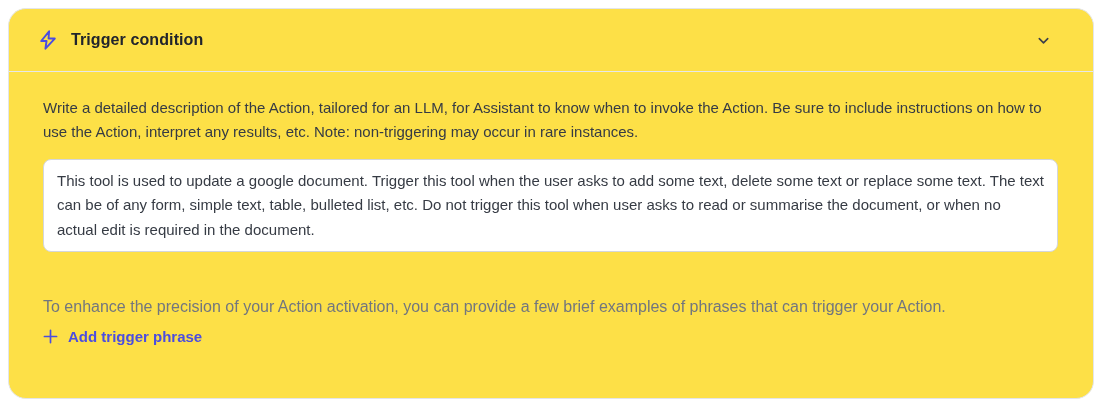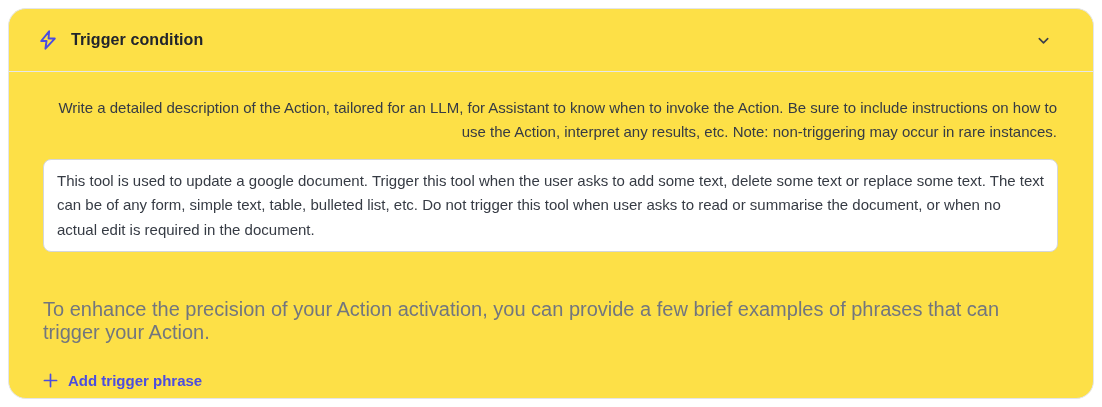--- a/index.html
+++ b/index.html
@@ -49,21 +49,20 @@
     align-items: center;
   }
   .card-body {
     padding: 24px 36px 0 34px;
   }
   .description {
     font-size: 15px;
     line-height: 1.6;
     color: #363b44;
     max-width: 1020px;
-    text-align: right;
   }
   .trigger-textarea {
     display: block;
     width: 1015px;
     height: 93px;
     margin-top: 15px;
     padding: 9px 13px;
     font-family: "Liberation Sans", sans-serif;
     font-size: 15px;
     line-height: 1.62;
@@ -76,28 +75,28 @@
     overflow: hidden;
   }
   .examples { margin-top: 46px; }
   .examples-heading {
     font-size: 15px;
     font-weight: 700;
     color: #21242c;
   }
   .examples-subtext {
     margin-top: 0;
-    font-size: 20px;
+    font-size: 16px;
     color: #72767e;
   }
   .add-phrase-btn {
     display: inline-flex;
     align-items: center;
     gap: 10px;
-    margin-top: 28px;
+    margin-top: 12px;
     background: none;
     border: none;
     padding: 0;
     cursor: pointer;
     font-family: "Liberation Sans", sans-serif;
     font-size: 15px;
     font-weight: 700;
     color: #4b4de0;
   }
   .plus-icon { display: inline-flex; width: 15px; height: 15px; }

